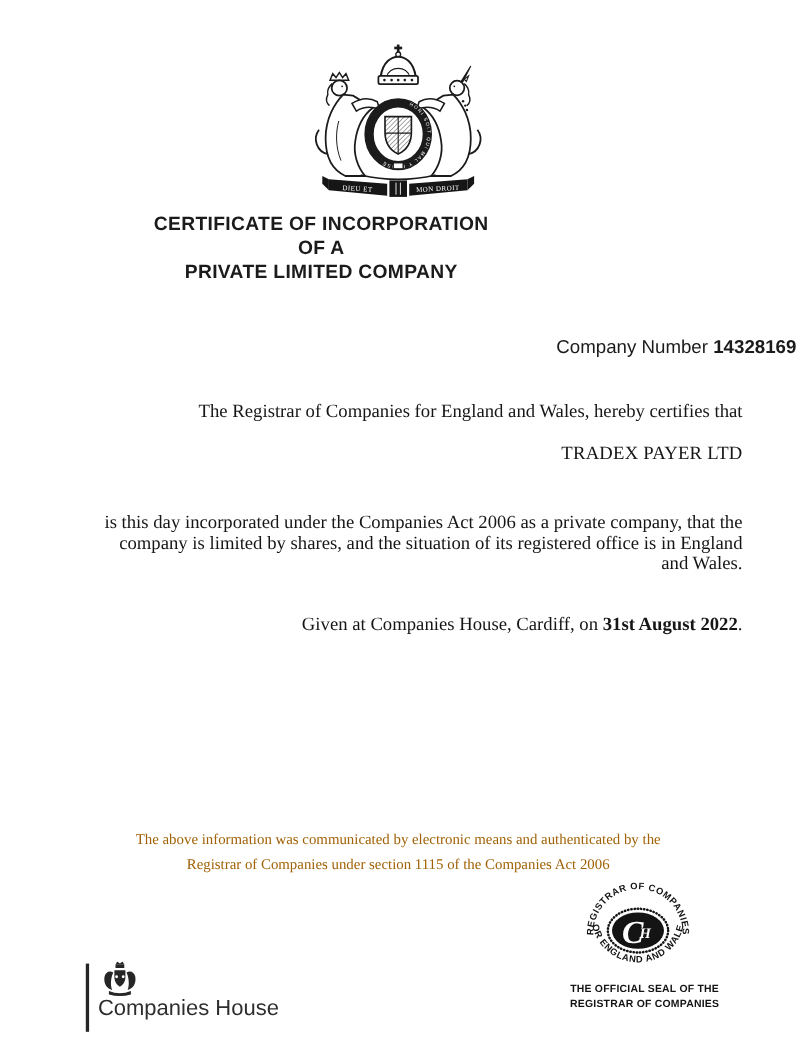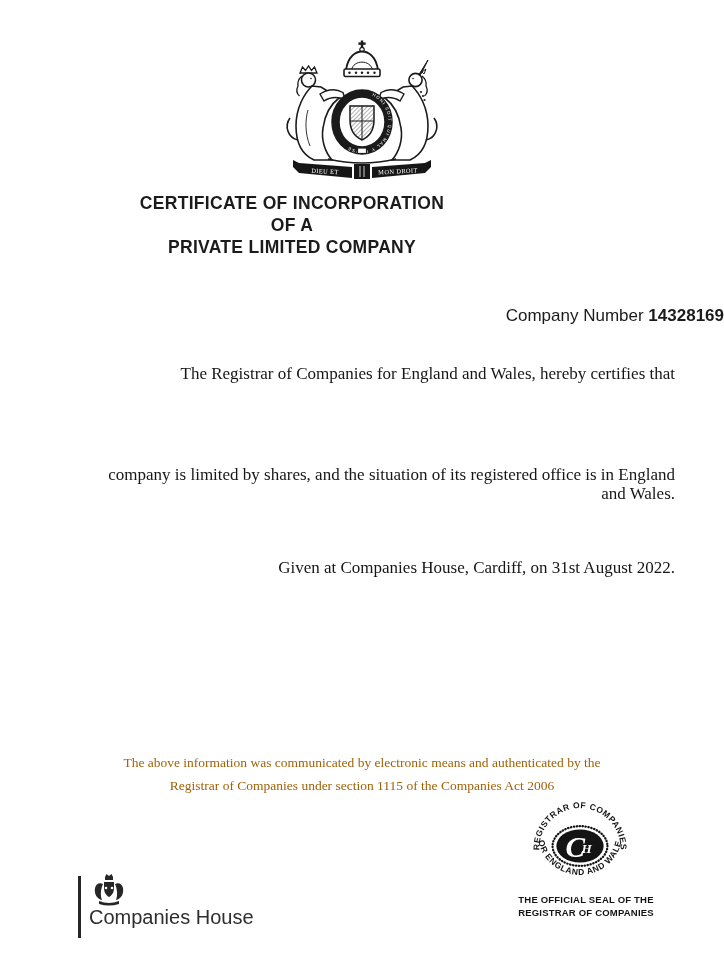--- a/index.html
+++ b/index.html
@@ -49,21 +49,21 @@
   .body-text {
     font-family: "Liberation Serif", serif;
     font-size: 17px;
     color: #161616;
     text-align: right;
   }
   .line-certifies { position: absolute; top: 364px; left: 75px; width: 600px; }
   .company-name   { position: absolute; top: 402px; left: 75px; width: 600px; letter-spacing: 0.2px; }
   .para           { position: absolute; top: 466px; left: 75px; width: 600px; line-height: 18.5px; }
   .given          { position: absolute; top: 558px; left: 75px; width: 600px; }
-  .given b        { font-weight: normal; }
+  .given b        { font-weight: bold; }
   
   .auth {
     position: absolute;
     top: 751px;
     left: 0;
     width: 724px;
     text-align: center;
     font-family: "Liberation Serif", serif;
     font-size: 13.5px;
     line-height: 23px;
@@ -191,22 +191,24 @@
     <div>OF A</div>
     <div>PRIVATE LIMITED COMPANY</div>
   </div>
 
   <div class="company-number">
     <span>Company Number </span><b>14328169</b>
   </div>
 
   <div class="body-text line-certifies">The Registrar of Companies for England and Wales, hereby certifies that</div>
 
+  <div class="body-text company-name">TRADEX PAYER LTD</div>
 
   <div class="body-text para">
+    <div>is this day incorporated under the Companies Act 2006 as a private company, that the</div>
     <div>company is limited by shares, and the situation of its registered office is in England</div>
     <div>and Wales.</div>
   </div>
 
   <div class="body-text given">
     <span>Given at Companies House, Cardiff, on </span><b>31st August 2022</b><span>.</span>
   </div>
 
   <div class="auth">
     <div>The above information was communicated by electronic means and authenticated by the</div>

